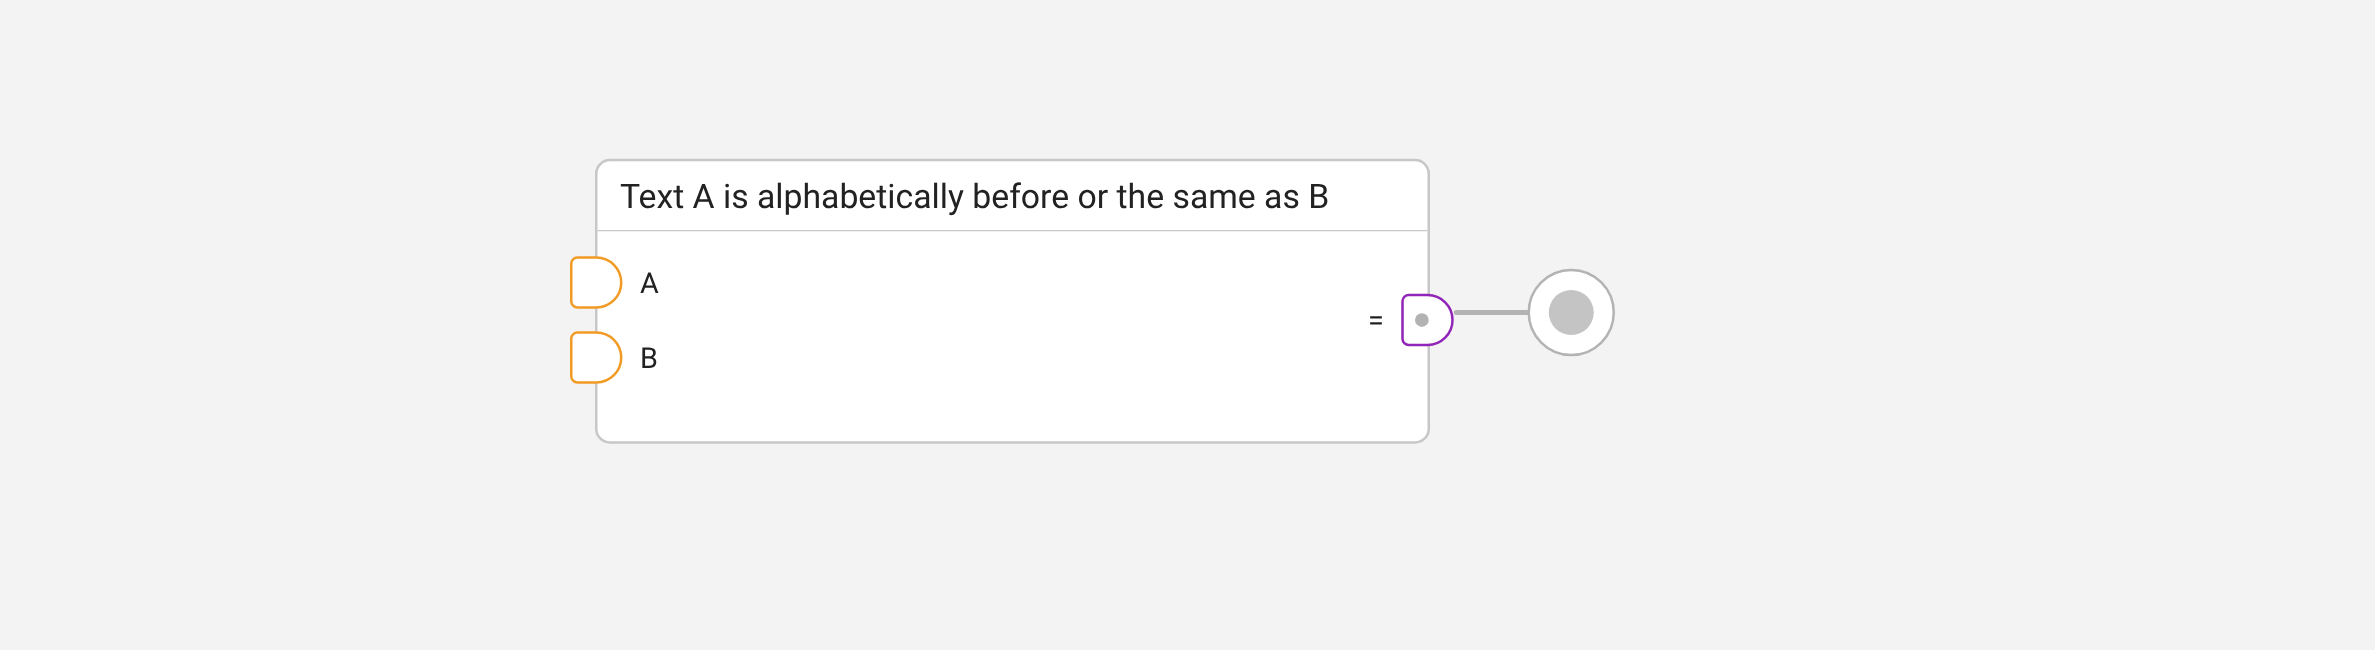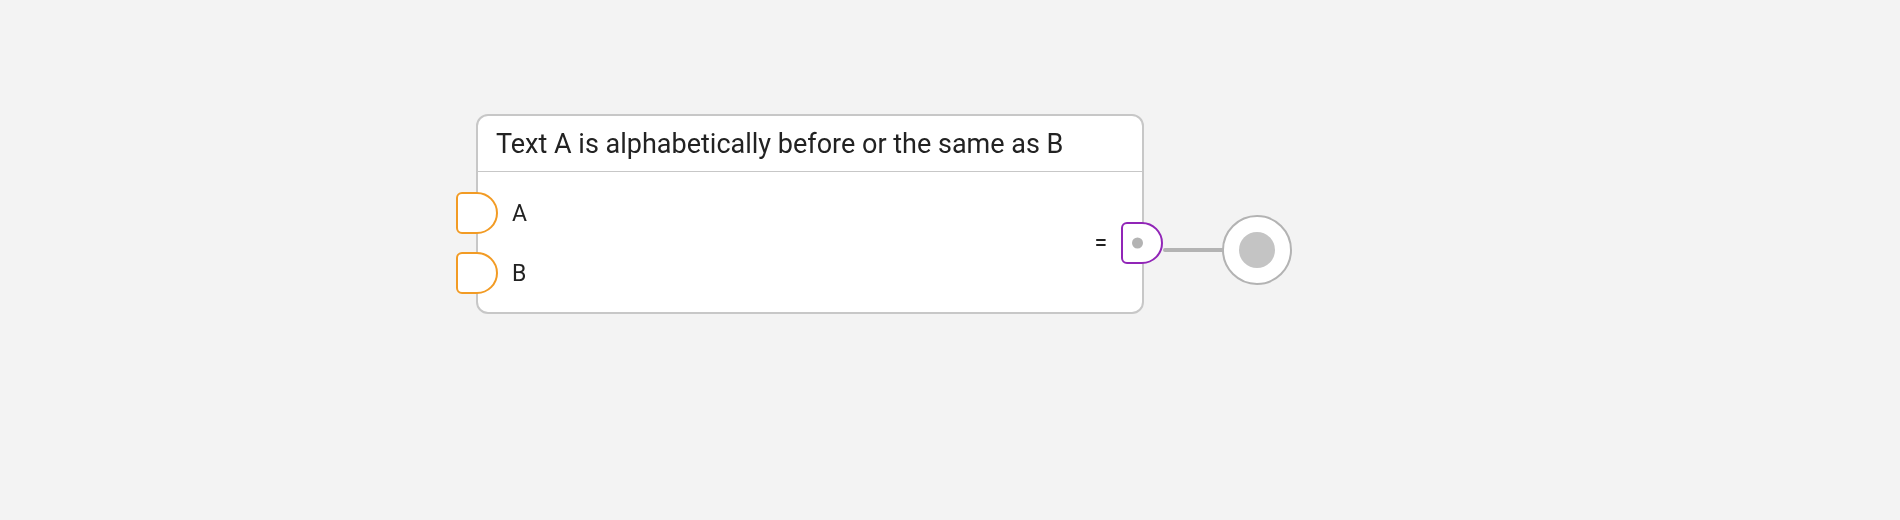--- a/index.html
+++ b/index.html
@@ -12,23 +12,23 @@
     overflow: hidden;
   }
   .canvas {
     position: relative;
     width: 1900px;
     height: 520px;
   }
   .node {
     position: absolute;
     left: 476px;
-    top: 114px;
+    top: 127px;
     width: 668px;
-    height: 200px;
+    height: 228px;
     background: #ffffff;
     border: 2px solid #c7c7c7;
     border-radius: 12px;
     box-sizing: border-box;
   }
   .node-header {
     height: 56px;
     border-bottom: 1.5px solid #c7c7c7;
     display: flex;
     align-items: center;

